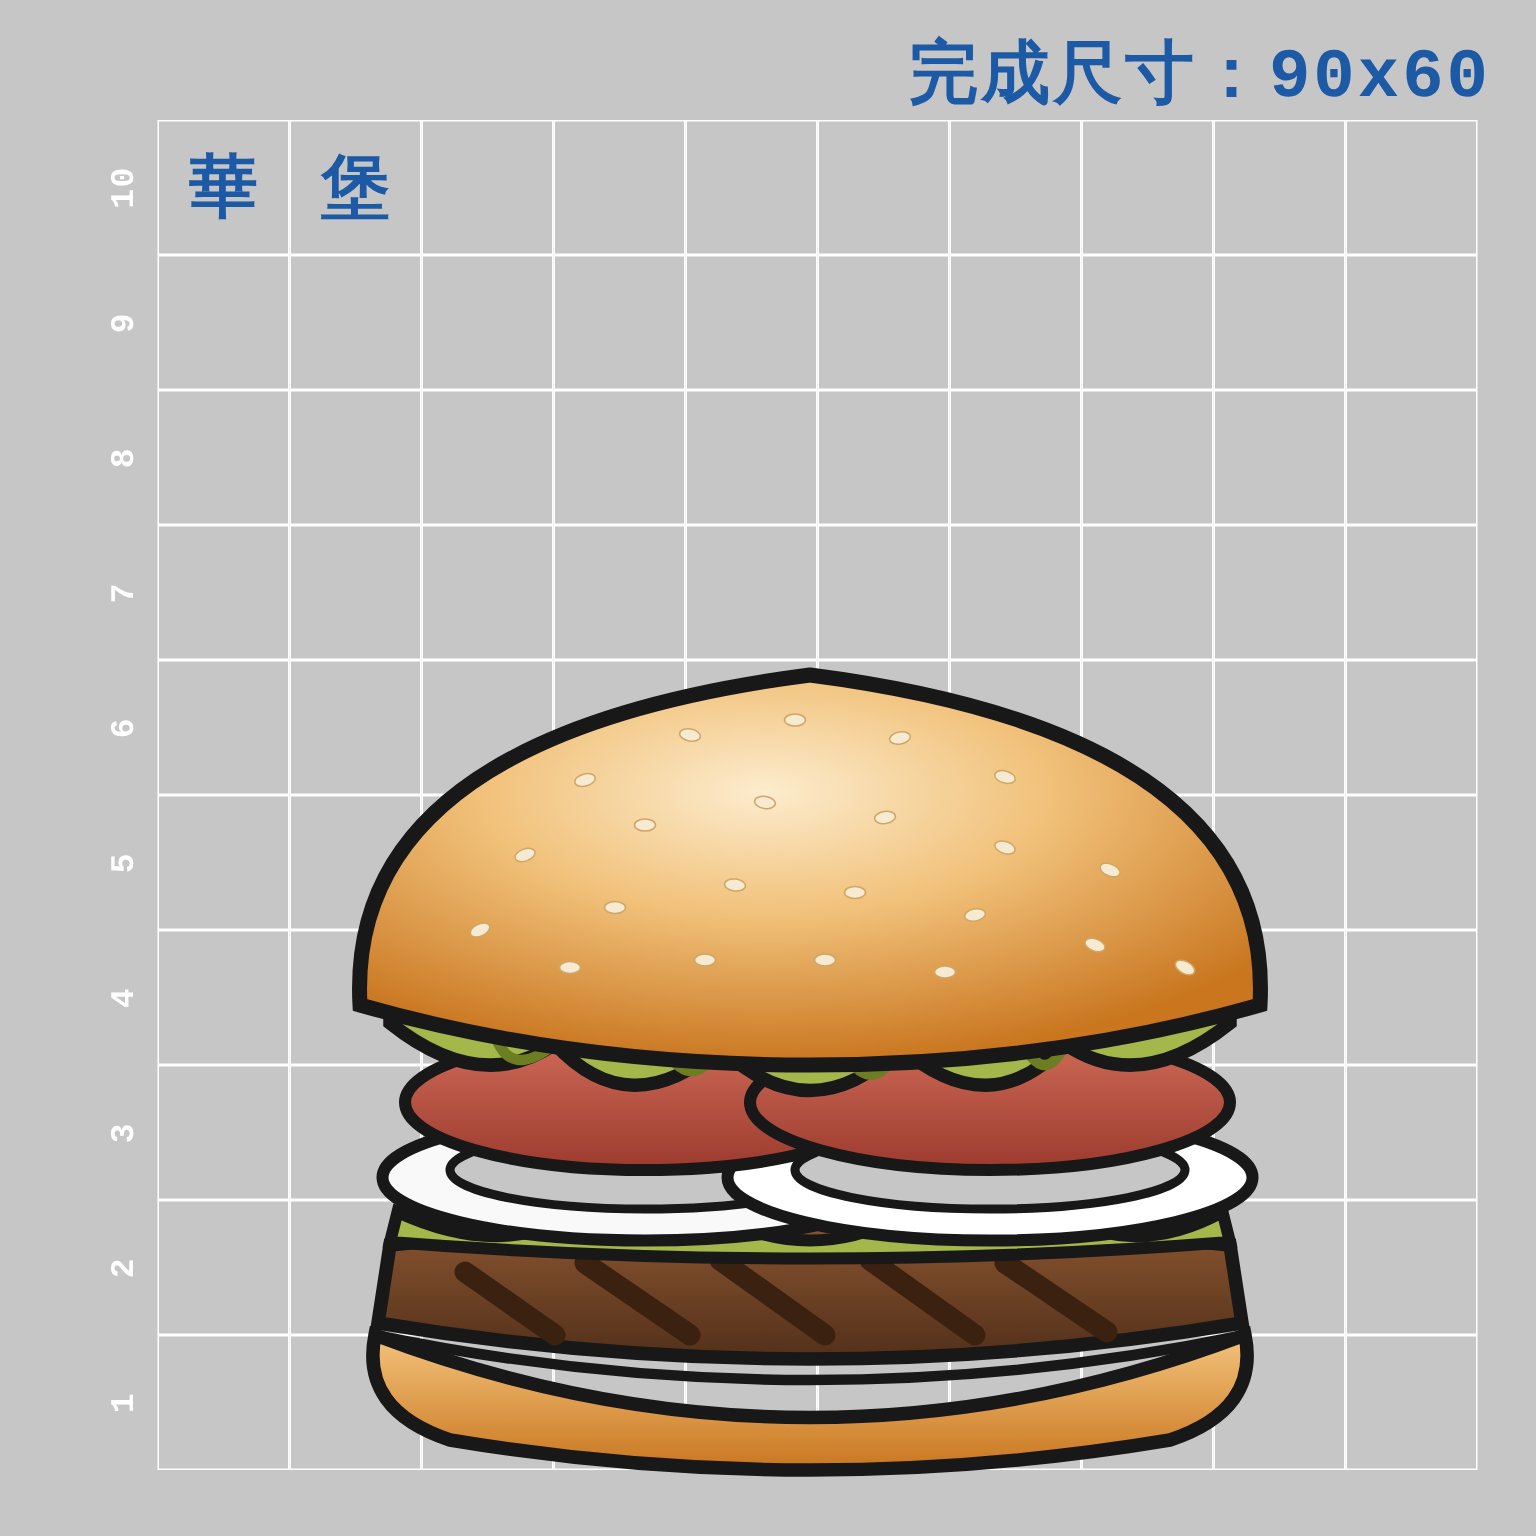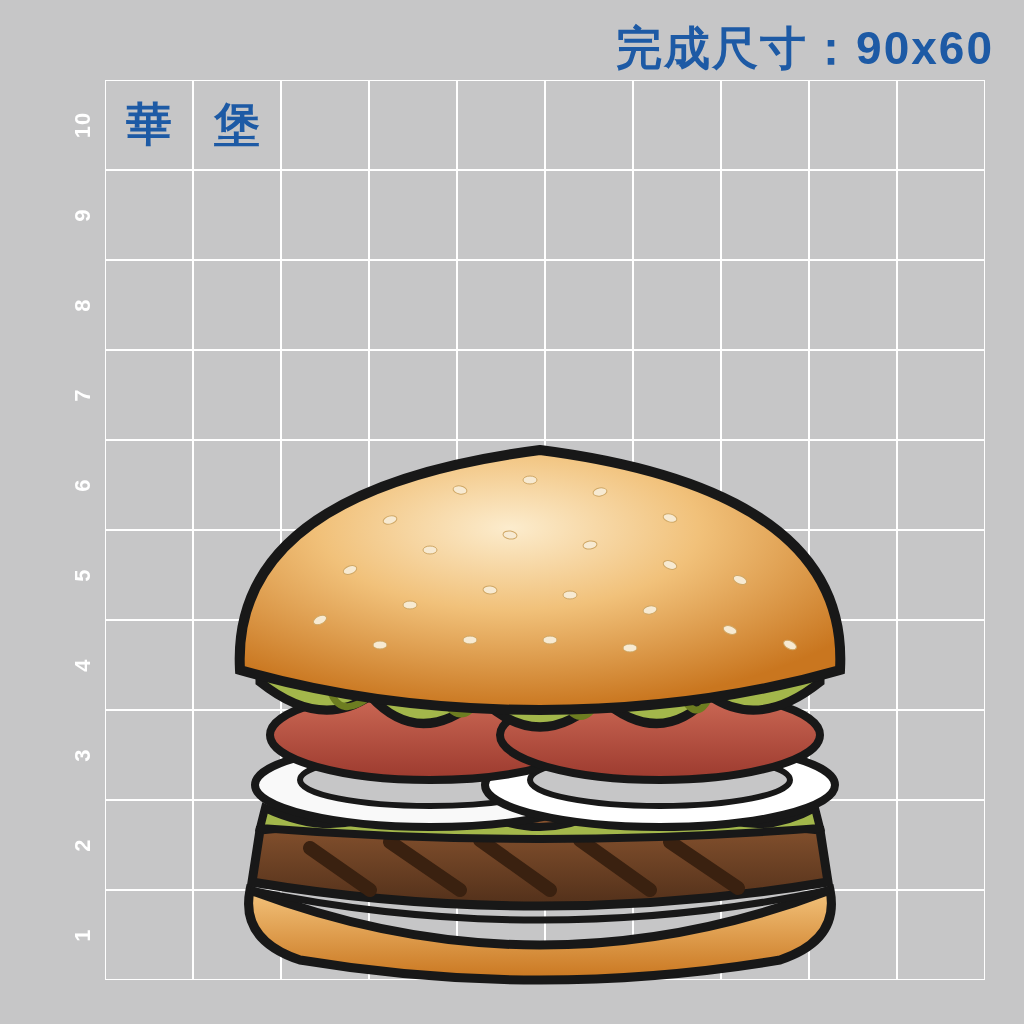--- a/index.html
+++ b/index.html
@@ -8,20 +8,21 @@
     width: 1024px;
     height: 1024px;
     background: #c6c6c7;
     font-family: "Helvetica Neue", Arial, "PingFang SC", "Microsoft YaHei", sans-serif;
     overflow: hidden;
   }
   .stage {
     position: relative;
     width: 1024px;
     height: 1024px;
+    font-family: Liberation Mono, monospace;
   }
 
   
   .header {
     position: absolute;
     top: 18px;
     right: 30px;
     color: #1d5aa5;
     font-size: 46px;
     font-weight: 600;

